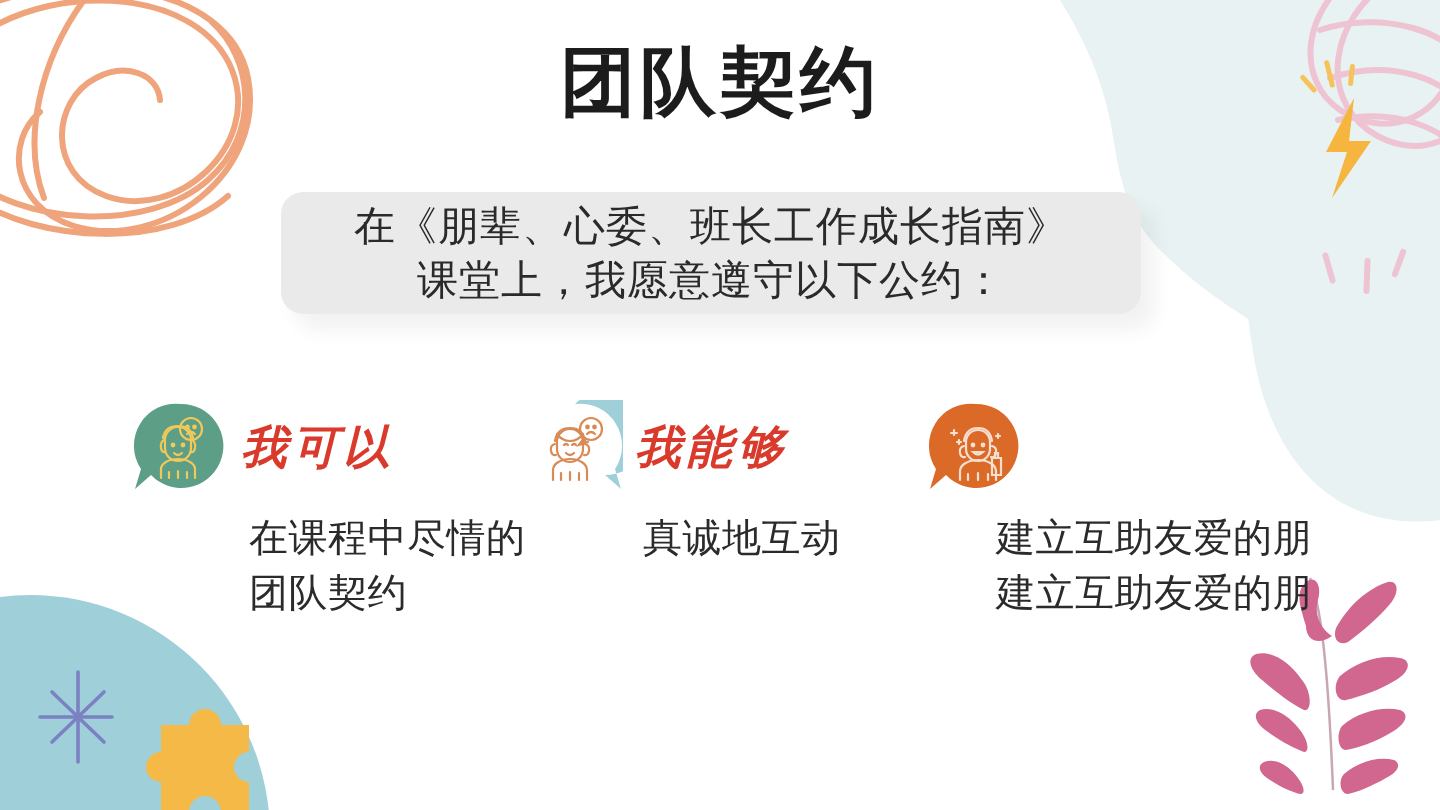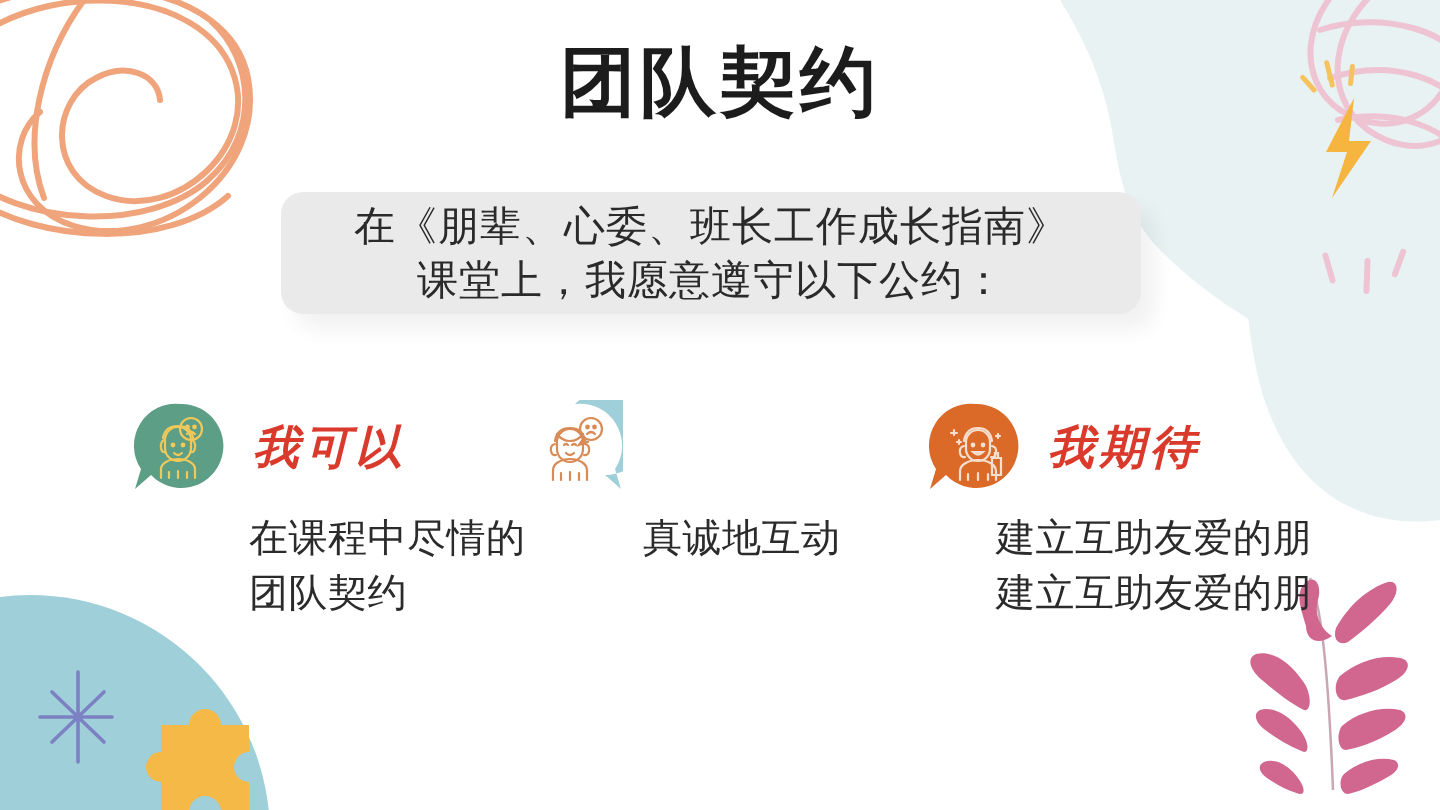--- a/index.html
+++ b/index.html
@@ -92,21 +92,21 @@
     flex: 0 0 96px;
     position: relative;
   }
   .col-title {
     font-family: "Liberation Serif", "DejaVu Serif", serif;
     font-size: 46px;
     font-weight: bold;
     font-style: italic;
     color: #d93a2b;
     letter-spacing: 5px;
-    margin-left: 24px;
+    margin-left: 12px;
     white-space: nowrap;
   }
   .col-body {
     margin-top: 12px;
     margin-left: 116px;
     font-family: "Liberation Serif", "DejaVu Serif", serif;
     font-size: 39px;
     color: #2b2b2b;
     line-height: 1.42;
     letter-spacing: 0.5px;
@@ -240,20 +240,21 @@
               <path d="M30,34 q5,7 13,7 q8,0 13,-7"></path>
               <path d="M28,44 q-5,1 -4,7 q1,5 5,4"></path>
               <path d="M58,44 q5,1 4,7 q-1,5 -5,4"></path>
               <path d="M37,45 q2,-2 4,0 M45,45 q2,-2 4,0"></path>
               <path d="M39,53 q4,4 8,0"></path>
               <path d="M26,80 v-10 a17,11 0 0,1 34,0 v10"></path>
               <path d="M34,80 v-7 M43,80 v-8 M52,80 v-7"></path>
             </g>
           </svg>
         </div>
+        <div class="col-title">我能够</div>
       </div>
       <div class="col-body">
         <div>真诚地互动</div>
       </div>
     </div>
 
     <div class="col col-3">
       <div class="col-head">
         <div class="bubble">
           <svg width="96" height="96" viewBox="0 0 96 96" xmlns="http://www.w3.org/2000/svg">
@@ -269,21 +270,20 @@
               <path d="M32,80 v-9 a18,11 0 0,1 36,0 v9"></path>
               <path d="M40,80 v-6 M50,80 v-7 M60,80 v-6"></path>
               <path d="M64,58 h9 v17 h-9 z"></path>
               <path d="M67,58 v-5 h3 v5"></path>
               <path d="M26,30 l0,5 M23,33 l6,0"></path>
               <path d="M31,40 l0,4 M29,42 l4,0"></path>
               <path d="M70,34 l0,4 M68,36 l4,0"></path>
             </g>
           </svg>
         </div>
-        <div class="col-title">我期待</div>
       </div>
       <div class="col-body">
         <div>建立互助友爱的朋</div>
         <div>建立互助友爱的朋</div>
       </div>
     </div>
 
   </div>
 </div>
 

